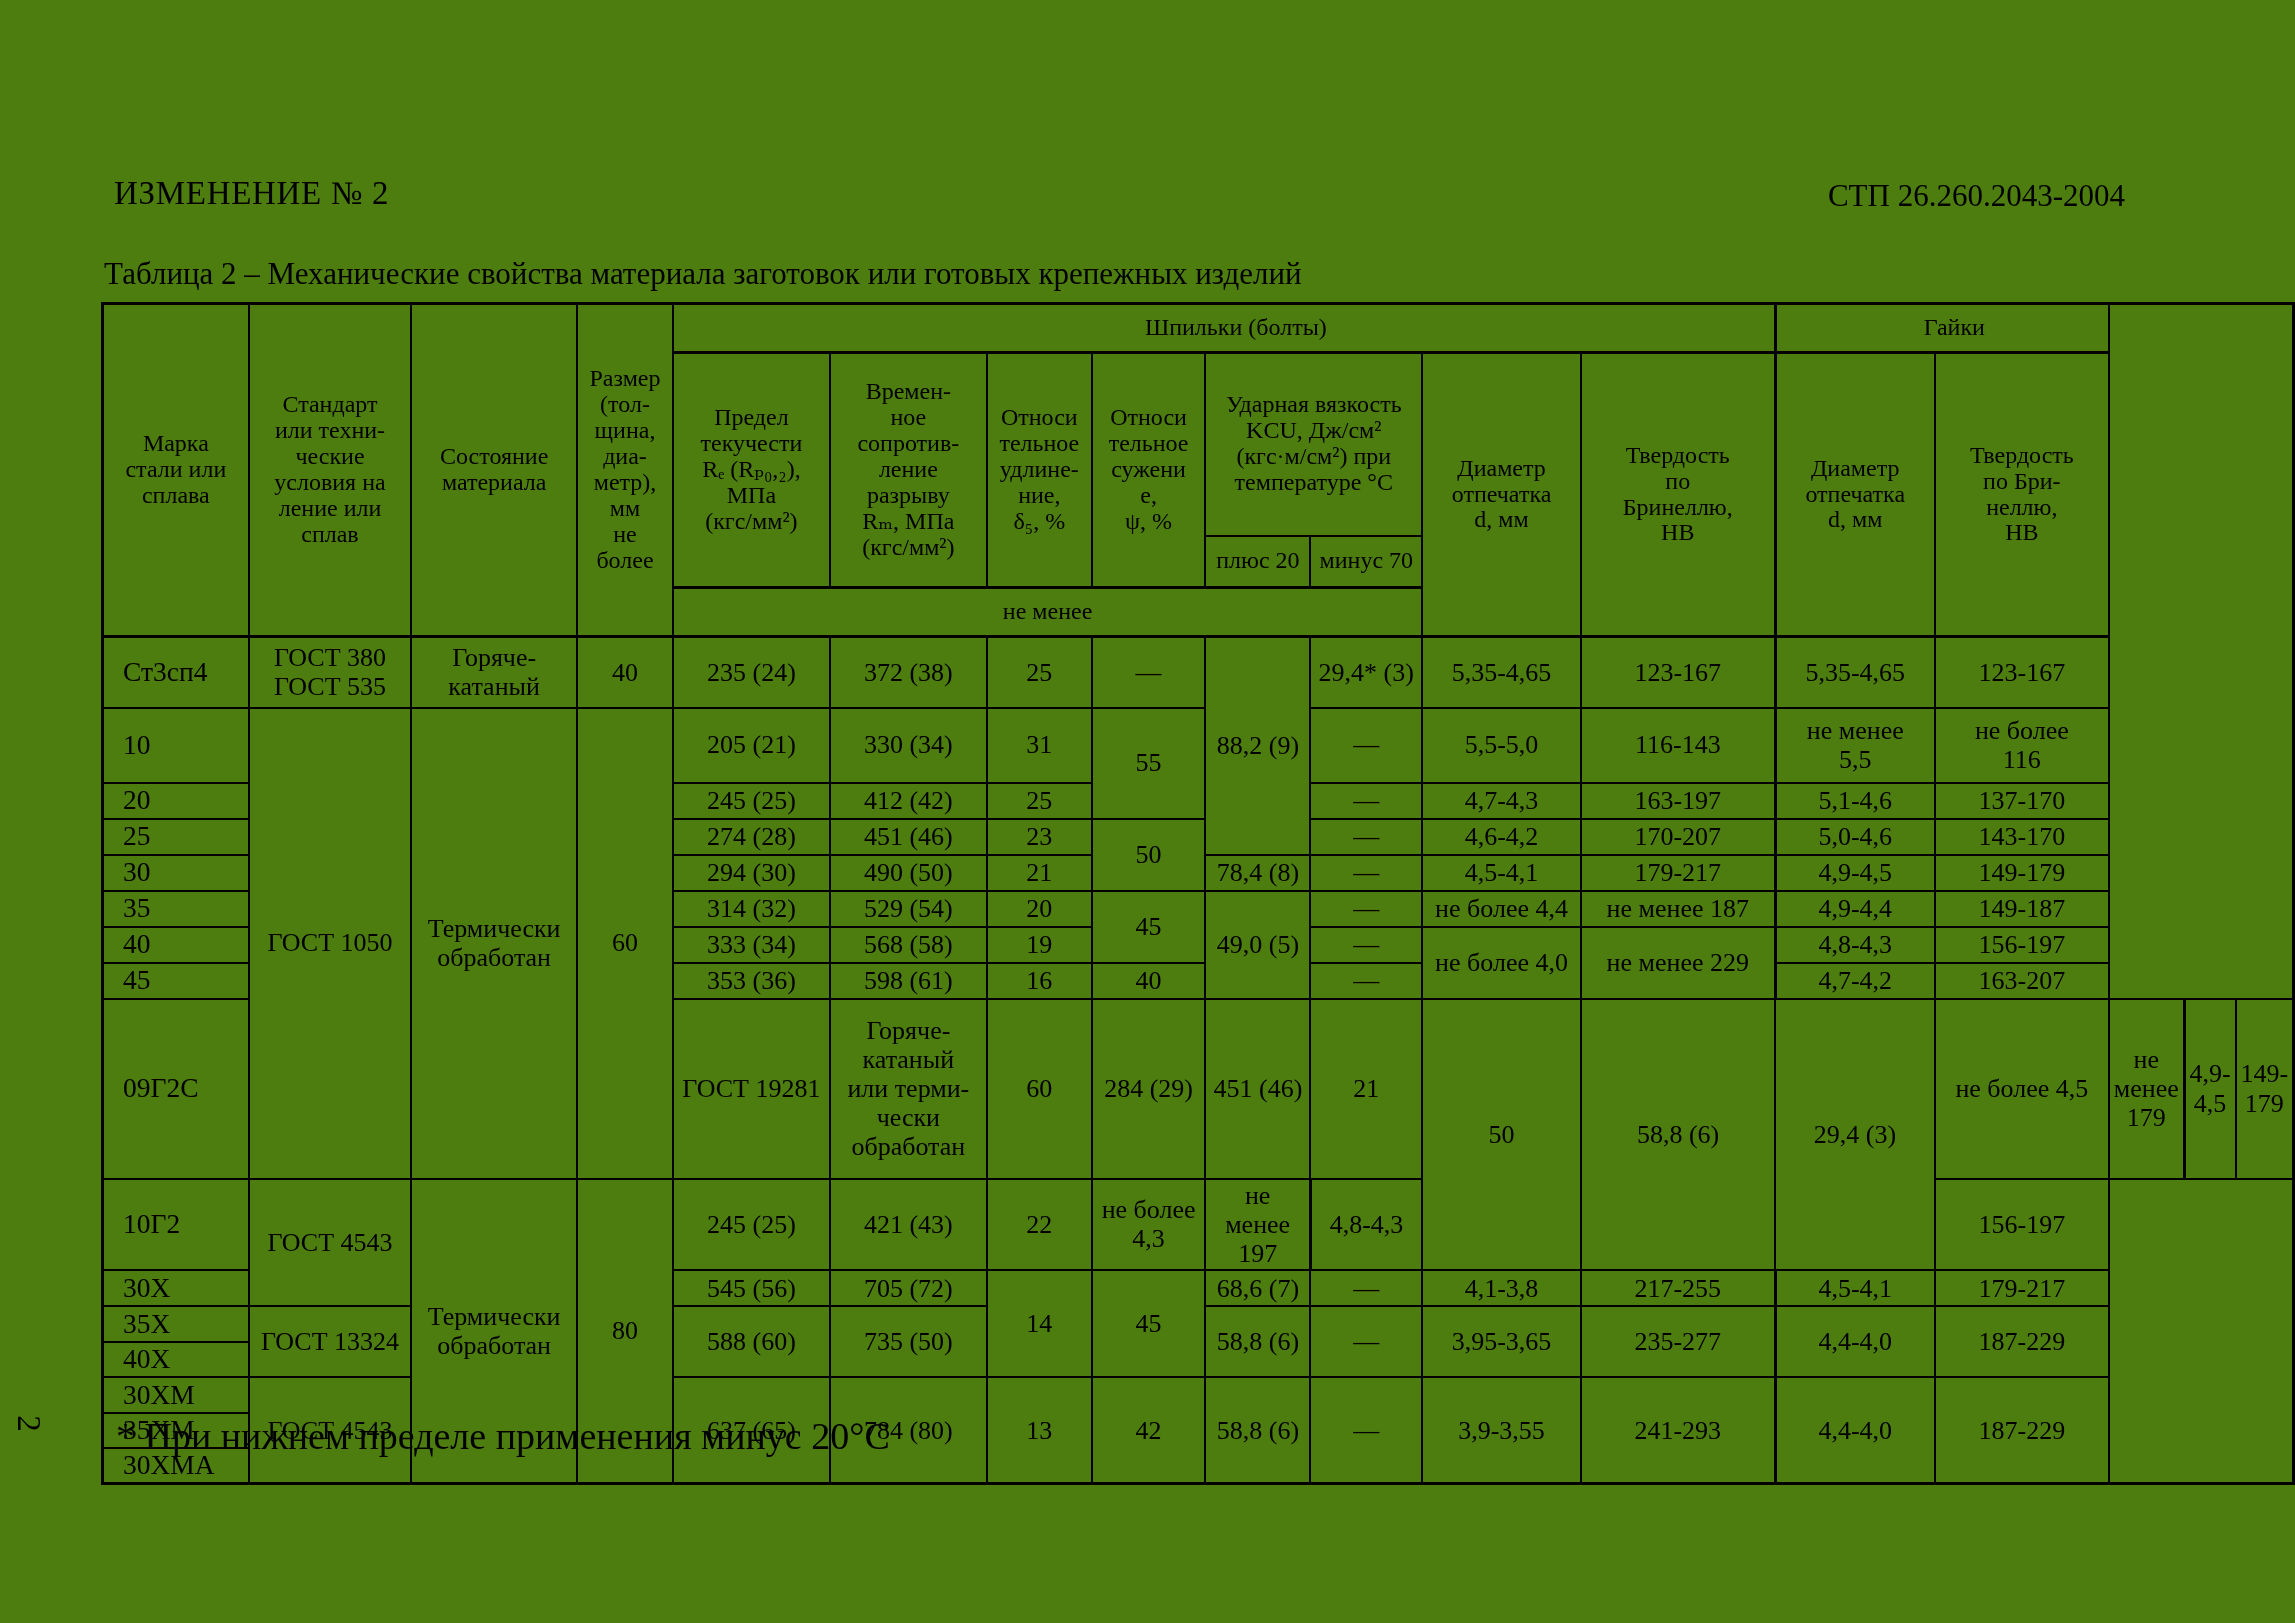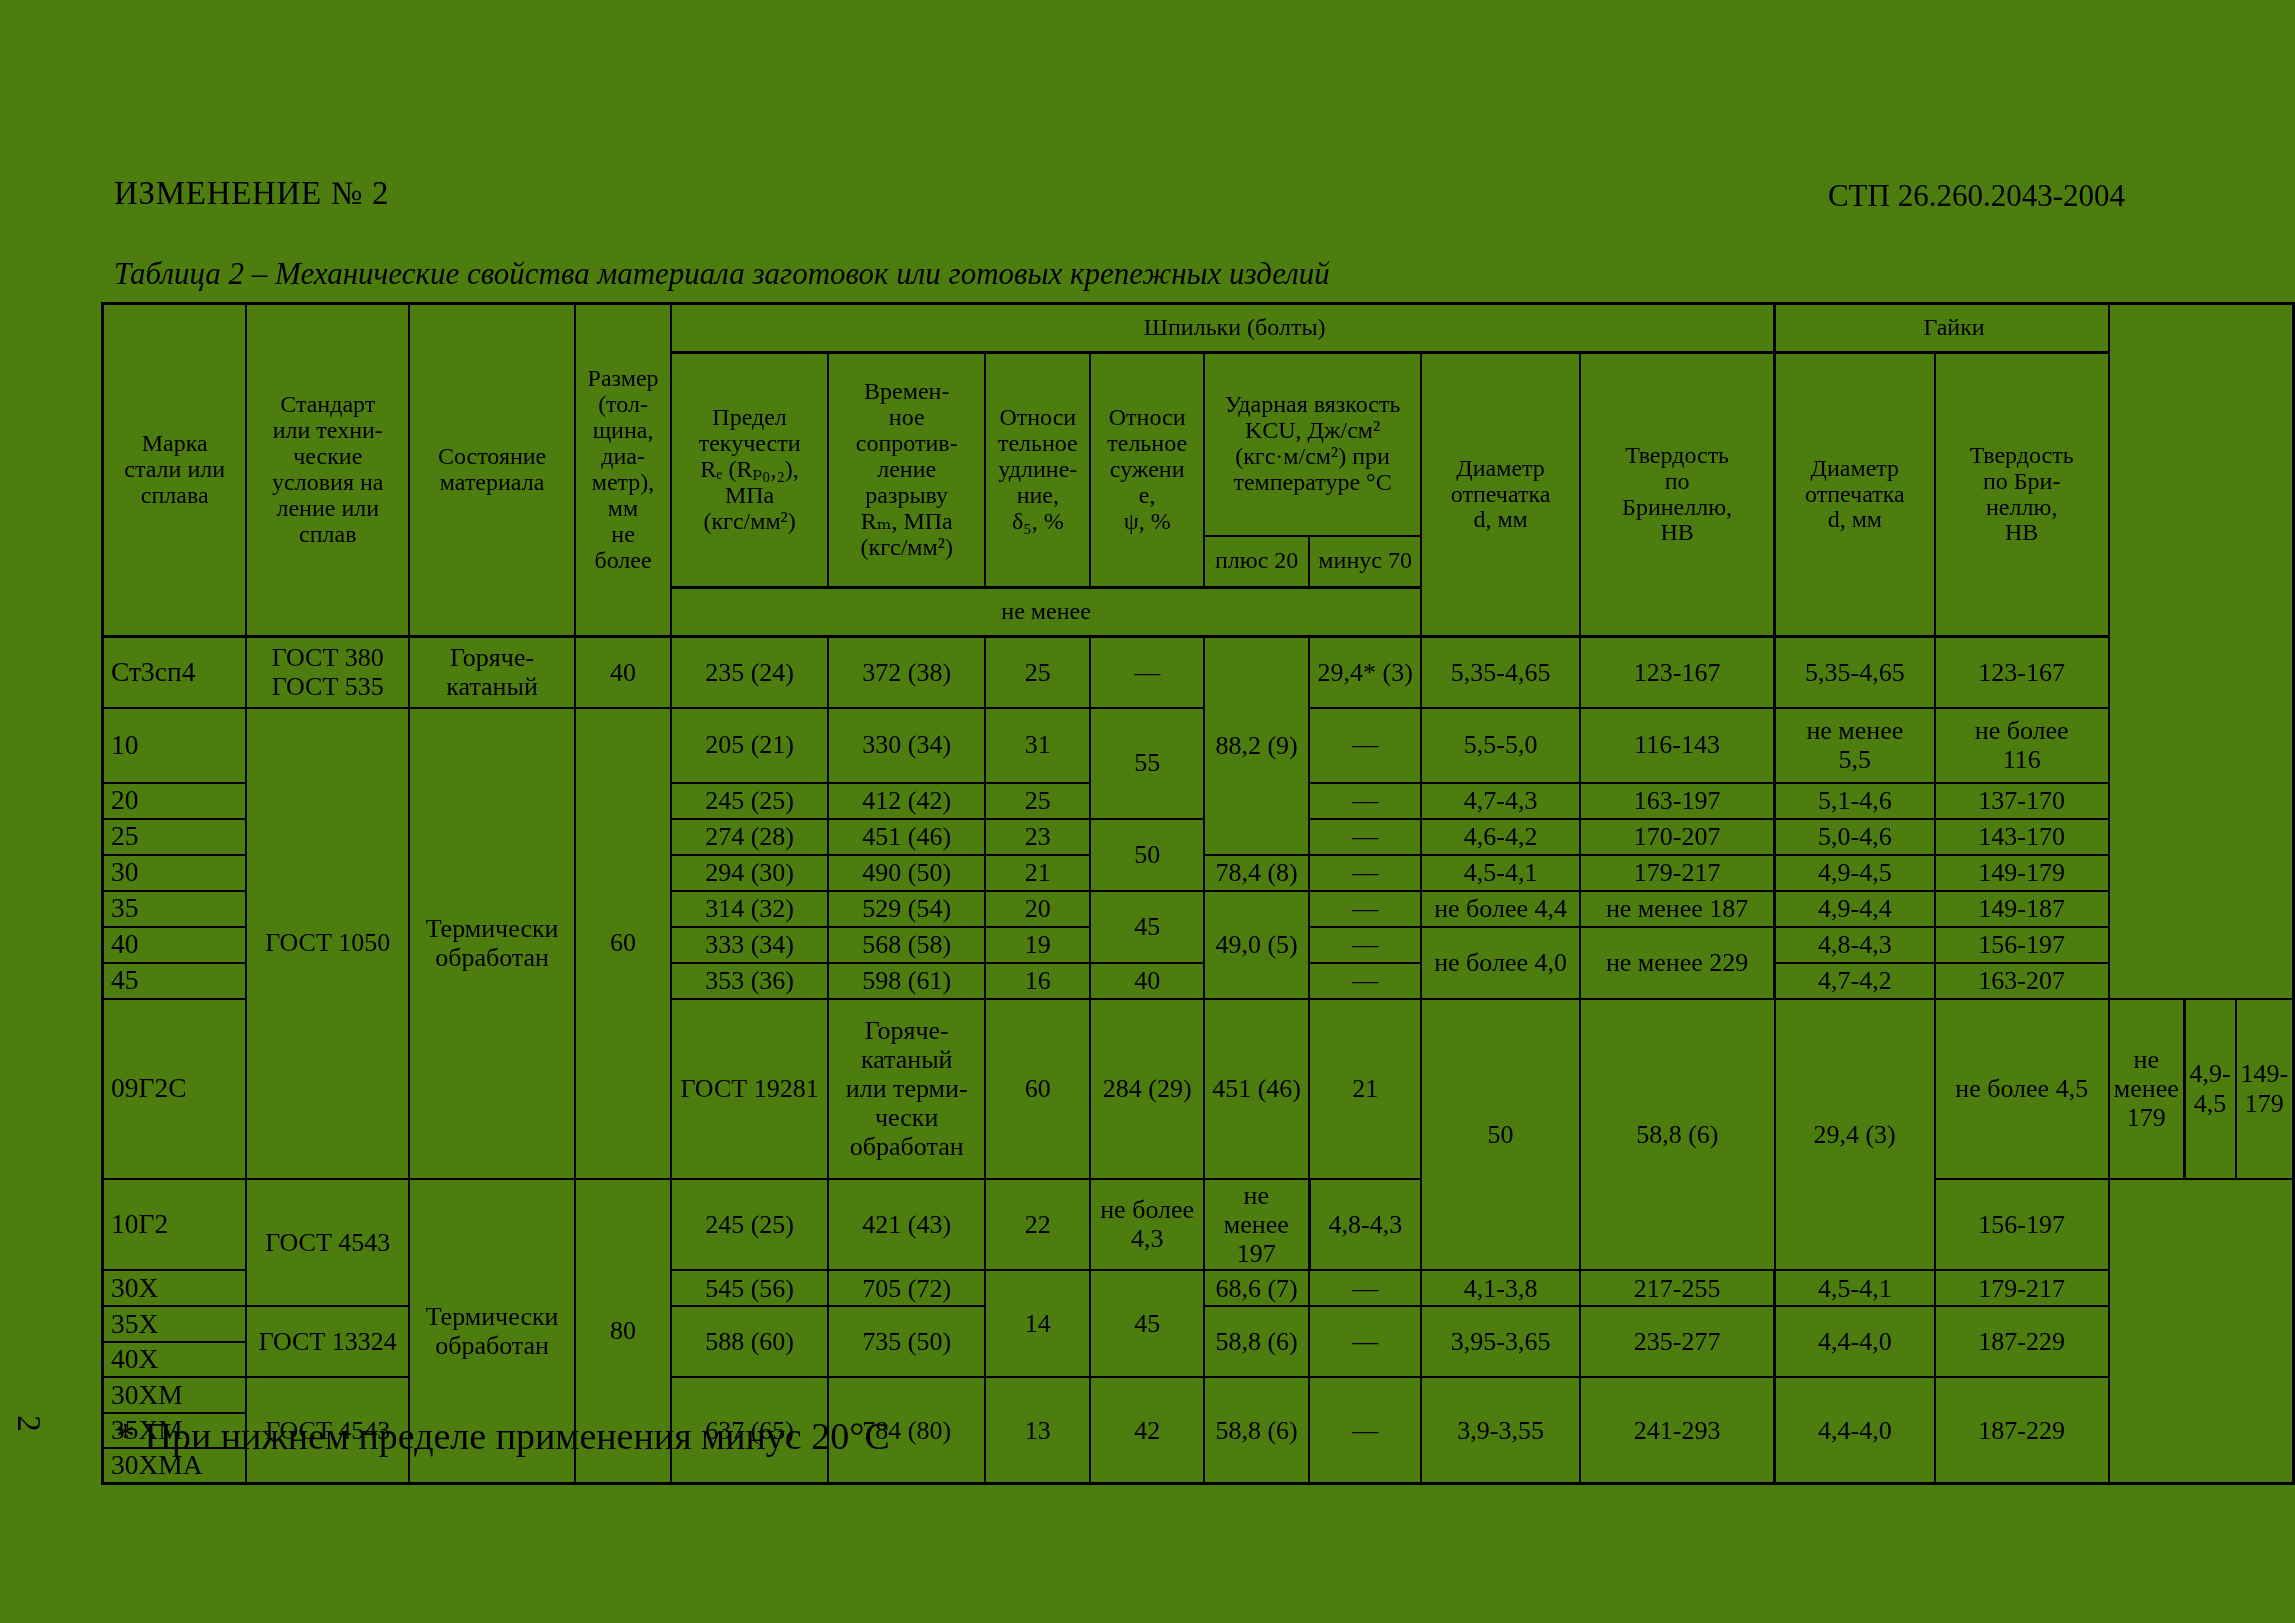--- a/index.html
+++ b/index.html
@@ -1,27 +1,27 @@
 <!DOCTYPE html>
 <html style="font-size:10.5px"><head>
 <meta charset="utf-8">
 <style>
   html,body{margin:0;padding:0;background:#fff;}
   body{width:2295px;height:1623px;overflow:hidden;
        font-family:"Liberation Serif","DejaVu Serif",serif;color:#000;}
   #page{position:relative;width:2295px;height:1623px;background:#4d7c0f;}
   .hdr-left{position:absolute;left:114px;top:175px;font-size:33px;letter-spacing:0.7px;}
   .hdr-right{position:absolute;right:170px;top:178px;font-size:31px;}
-  .tbl-title{position:absolute;left:114px;top:256px;font-size:31px;white-space:nowrap;font-style:italic;}
+  .tbl-title{position:absolute;left:104px;top:256px;font-size:31px;white-space:nowrap;}
   table.main{position:absolute;left:101px;top:302px;border-collapse:collapse;table-layout:fixed;
              border:3.3px solid #000;}
   td{border:2px solid #000;text-align:center;vertical-align:middle;
      font-size:26px;line-height:1.12;padding:1.3px 3.9px;white-space:pre-line;overflow:hidden;}
   td.th{font-size:24px;line-height:1.08;}
-  td.mark{text-align:left;font-size:27.5px;padding-left:7px;}
+  td.mark{text-align:left;font-size:27.5px;padding-left:19px;}
   td.tl{border-left-width:3.9px;}
   td.bb{border-bottom-width:3.9px;padding-left:28px;}
   tr.first td{border-top-width:3.9px;}
   tr.rh75{height:49px}tr.rh280{height:183px}tr.rh80{height:52px}
   tr.rh108{height:71px}tr.rh115{height:75px}tr.rh55{height:36px}
   tr.rh275{height:180px}tr.rh45{height:29px}tr.rh48{height:31px}
   tr.rh52{height:34px}tr.rh53{height:35px}
   .footnote{position:absolute;left:116px;top:1414px;font-size:38px;}
   .left-border-ext{position:absolute;left:101px;top:1406px;width:3.3px;height:41px;background:#000;}
   .page-num{position:absolute;left:19.6px;top:1405px;font-size:33px;

